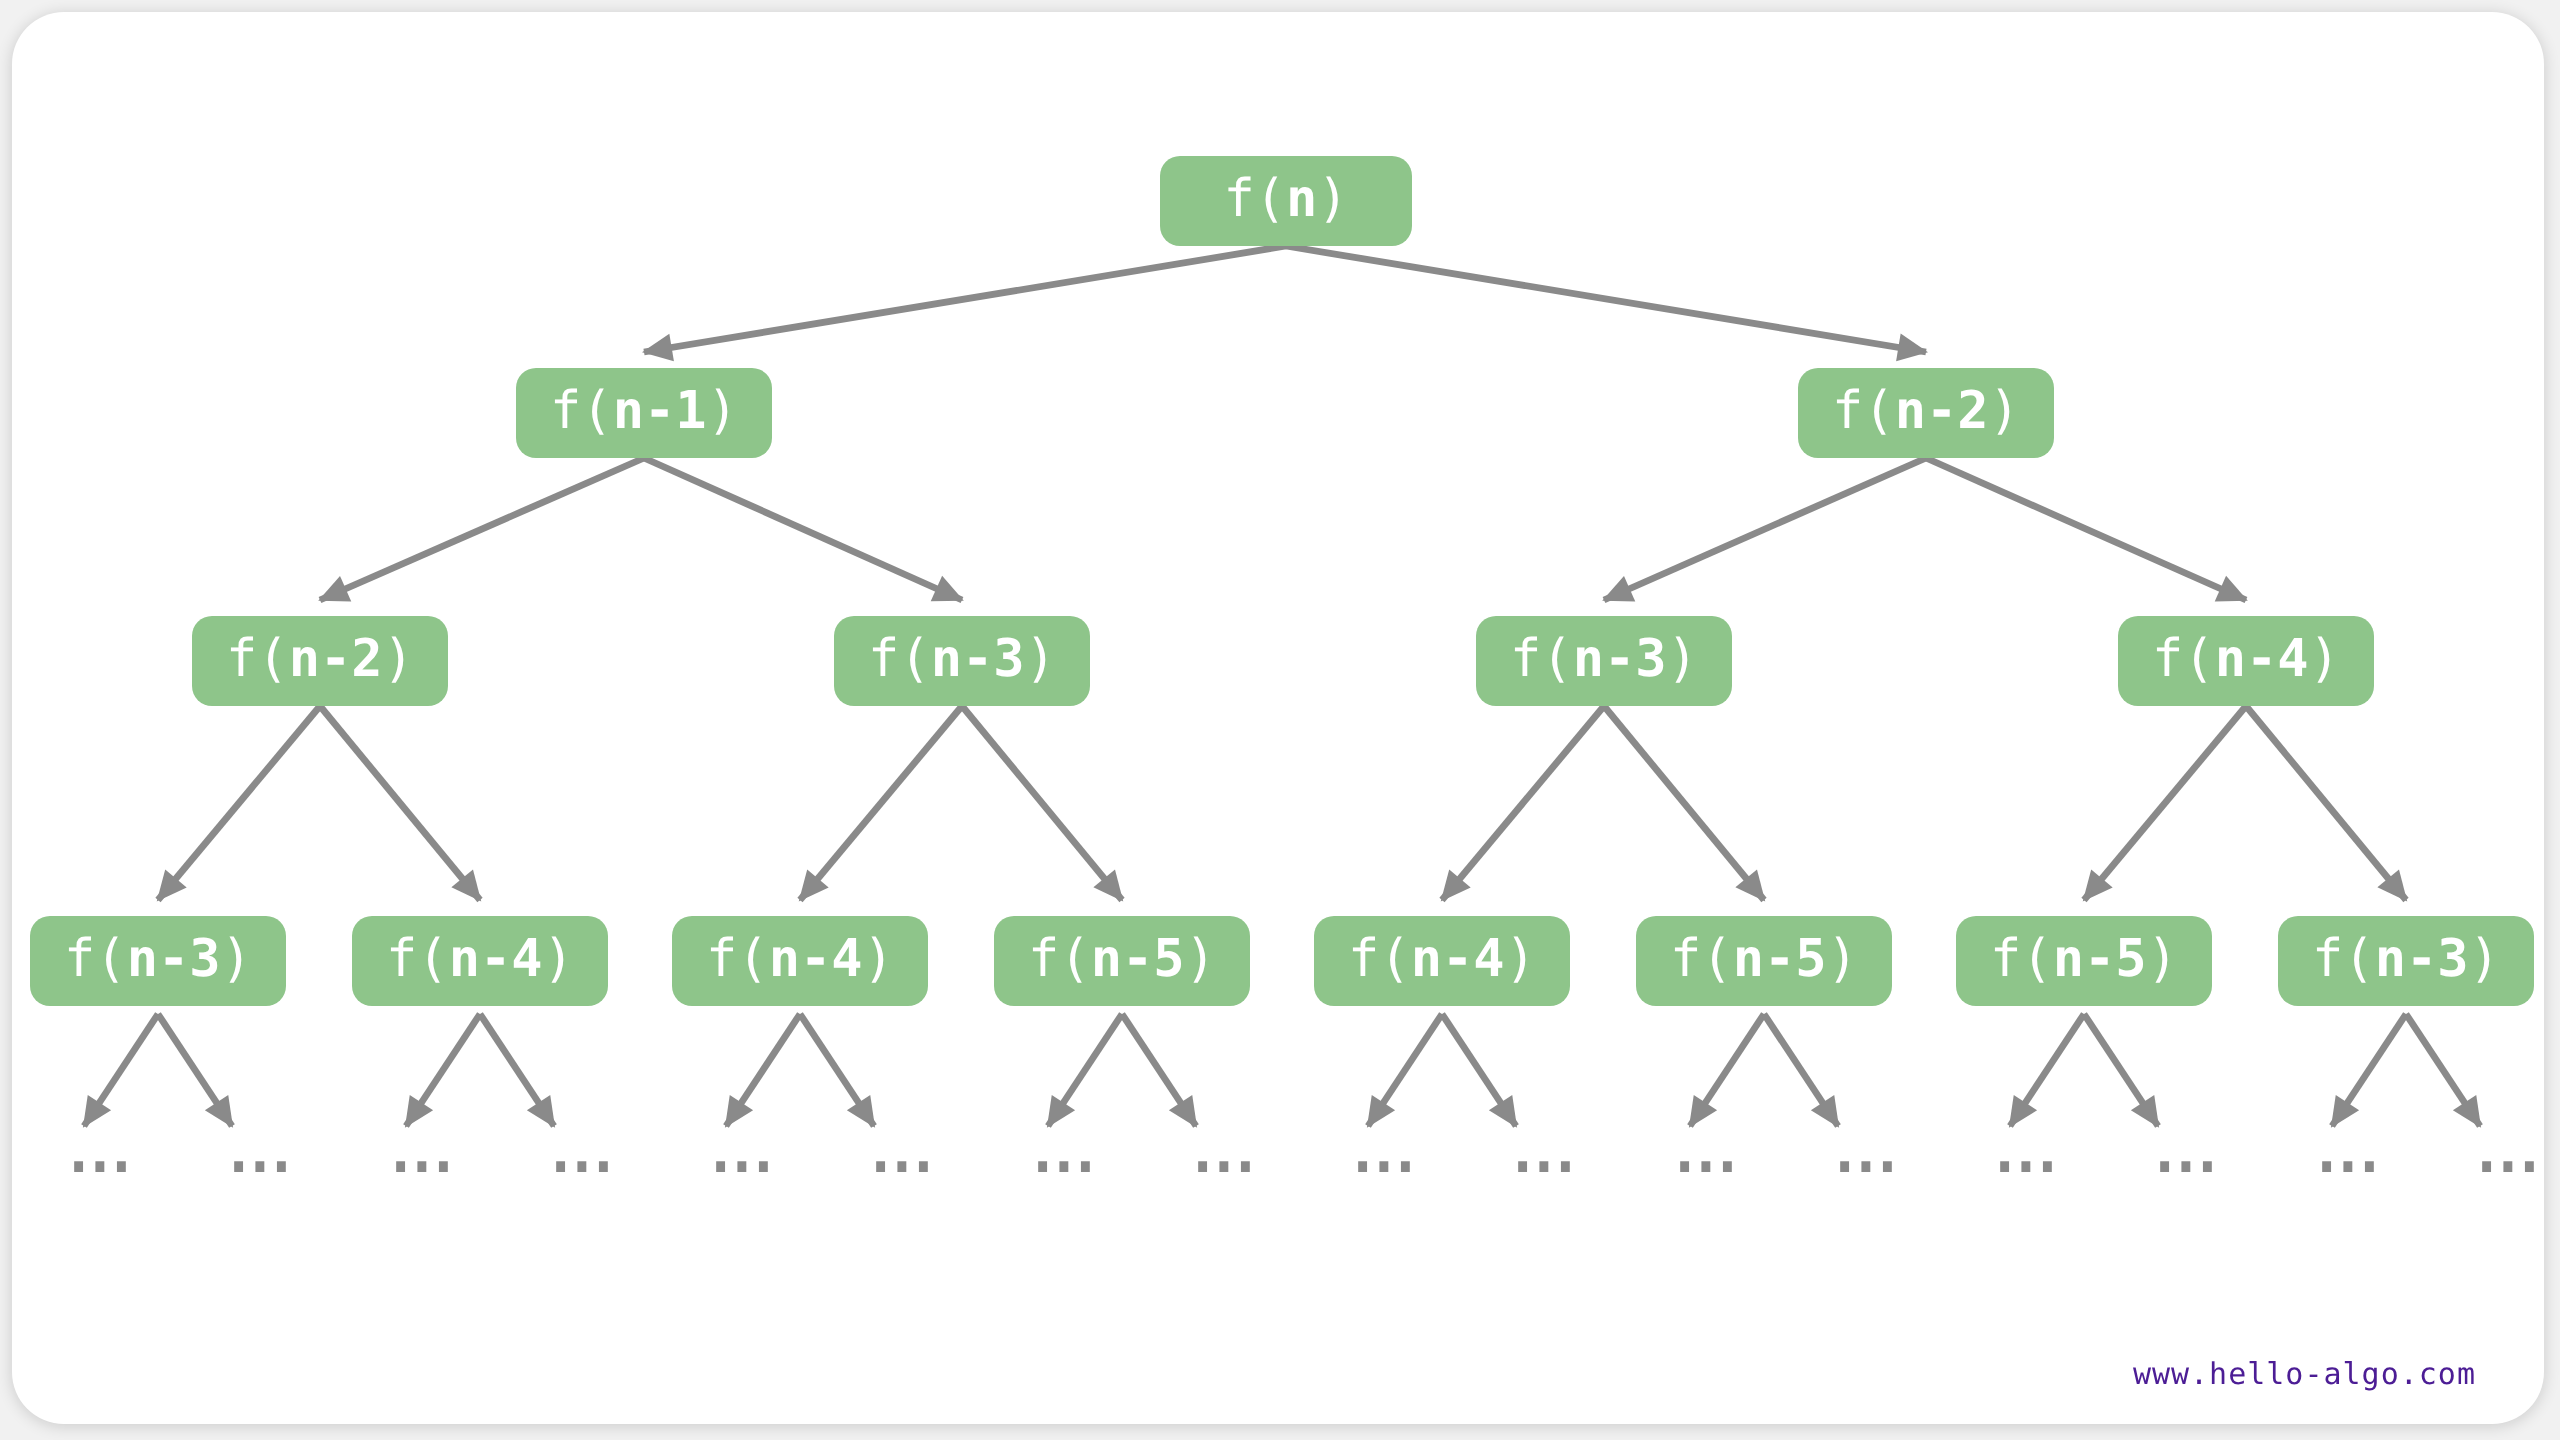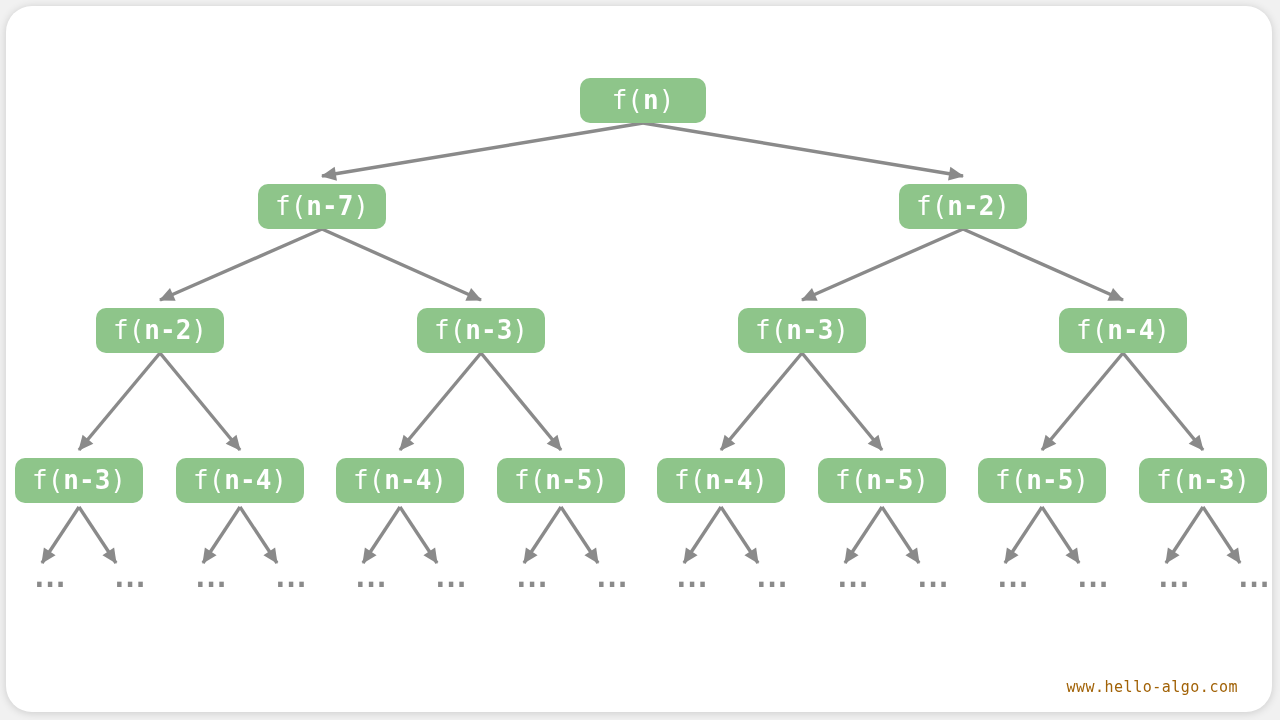--- a/index.html
+++ b/index.html
@@ -111,21 +111,21 @@
       </g>
   </svg>
   <div id="nodes-layer">
       <div class="node" style="left: 580px; top: 78px; width: 126px; background: rgb(142, 197, 138); color: rgb(255, 255, 255);">
         <span>f(</span>
         <span class="fn-var">n</span>
         <span>)</span>
       </div>
       <div class="node" style="left: 258px; top: 184px; width: 128px; background: rgb(142, 197, 138); color: rgb(255, 255, 255);">
         <span>f(</span>
-        <span class="fn-var">n-7</span>
+        <span class="fn-var">n-1</span>
         <span>)</span>
       </div>
       <div class="node" style="left: 899px; top: 184px; width: 128px; background: rgb(142, 197, 138); color: rgb(255, 255, 255);">
         <span>f(</span>
         <span class="fn-var">n-2</span>
         <span>)</span>
       </div>
       <div class="node" style="left: 96px; top: 308px; width: 128px; background: rgb(142, 197, 138); color: rgb(255, 255, 255);">
         <span>f(</span>
         <span class="fn-var">n-2</span>
@@ -198,14 +198,14 @@
       <div class="dots" style="left: 601px; top: 557px; color: rgb(138, 138, 138);">...</div>
       <div class="dots" style="left: 681px; top: 557px; color: rgb(138, 138, 138);">...</div>
       <div class="dots" style="left: 761px; top: 557px; color: rgb(138, 138, 138);">...</div>
       <div class="dots" style="left: 842px; top: 557px; color: rgb(138, 138, 138);">...</div>
       <div class="dots" style="left: 922px; top: 557px; color: rgb(138, 138, 138);">...</div>
       <div class="dots" style="left: 1002px; top: 557px; color: rgb(138, 138, 138);">...</div>
       <div class="dots" style="left: 1082px; top: 557px; color: rgb(138, 138, 138);">...</div>
       <div class="dots" style="left: 1163px; top: 557px; color: rgb(138, 138, 138);">...</div>
       <div class="dots" style="left: 1243px; top: 557px; color: rgb(138, 138, 138);">...</div>
     </div>
-  <div class="watermark" style="color: #a16207;">www.hello-algo.com</div>
+  <div class="watermark" style="color: #4c1d95;">www.hello-algo.com</div>
 </div>
 
 </body></html>

